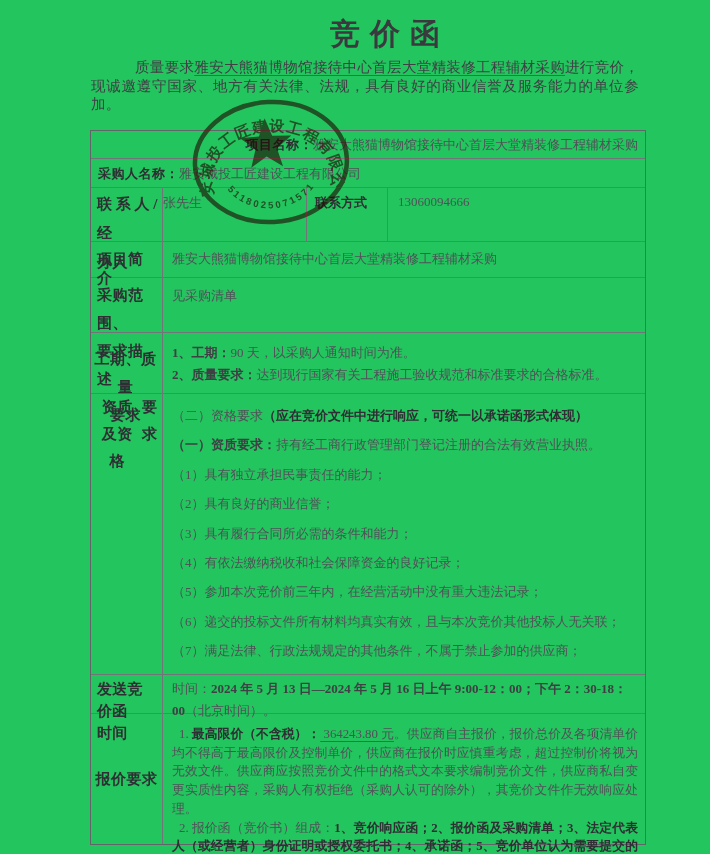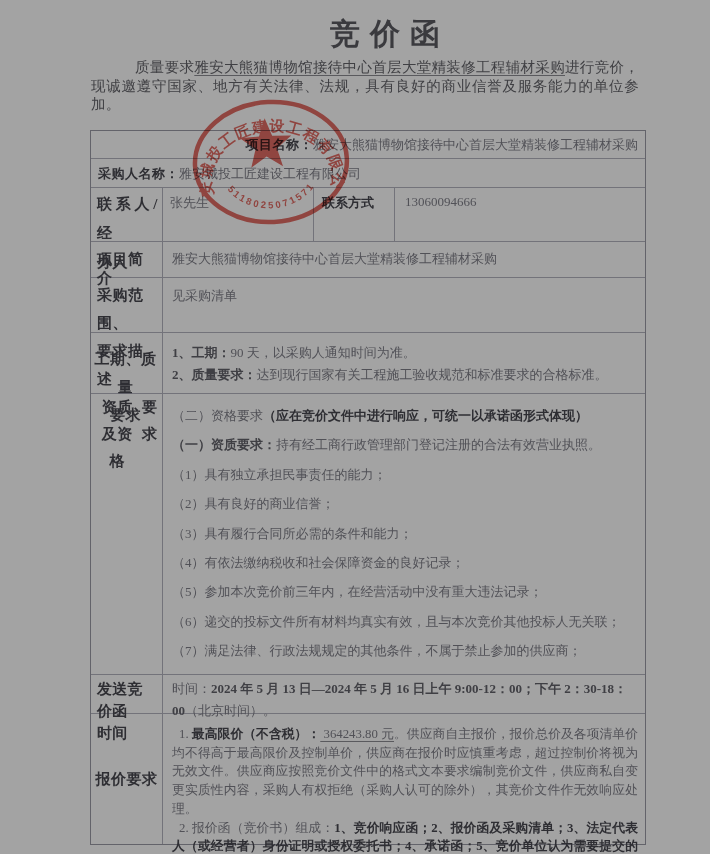--- a/index.html
+++ b/index.html
@@ -4,21 +4,21 @@
 <style>
   * { box-sizing: border-box; margin: 0; padding: 0; }
   html,body { width:710px; height:854px; }
   body{
     background:#ffffff;
     font-family:"Liberation Serif","DejaVu Serif",serif;
     color:#4c4c50;
     position:relative;
     overflow:hidden;
   }
-  .doc{ position:absolute; inset:0; background:#a3a3a3; }
+  .doc{ position:absolute; inset:0; background:#22c55e; }
 
   .title{
     position:absolute; top:14px; left:35px; width:710px;
     text-align:center; font-size:30px; font-weight:bold;
     letter-spacing:10px; color:#3a3a3e;
   }
   .intro{
     position:absolute; top:58px; left:91px; width:548px;
     font-size:14.5px; line-height:18.7px; text-align:justify;
     text-indent:44px; letter-spacing:0.2px; color:#404044;
@@ -48,21 +48,21 @@
   .val{ flex:1 1 auto; padding:0 7px 0 9px; }
   .merged{ width:100%; padding:0 7px 0 7px; font-size:13px; }
   .merged b{ color:#2e2e33; letter-spacing:0.5px; }
   .merged span{ color:#515157; }
 
   .r1{ height:27px;text-align:right; } .r1 .merged{ padding-top:5px; }
   .r2{ height:29px; } .r2 .merged{ padding-top:6px; }
   .r3{ height:54px; }
   .r3 .lbl{ line-height:29px; padding-top:2px; }
   .jlast{ text-align:justify; text-align-last:justify; }
-  .c-name{ flex:0 0 143px; width:143px; padding-top:6px;margin-left:7px; }
+  .c-name{ flex:0 0 143px; width:143px; padding-top:6px; }
   .c-mlbl{
     flex:0 0 82px; width:82px;
     border-left:1px solid #73737a; border-right:1px solid #73737a;
     font-weight:bold; color:#2e2e33; padding:6px 4px 0 8px; font-size:13px;
   }
   .c-mval{ flex:1 1 auto; padding:6px 6px 0 10px; }
   .r4{ height:36px;font-family:Liberation Serif, serif; } .r4 .lbl{ padding-top:8px; } .r4 .val{ padding-top:8px; }
   .r5{ height:55px; }
   .r5 .lbl{ line-height:28px; padding-top:3px; }
   .r5 .val{ padding-top:9px; }

